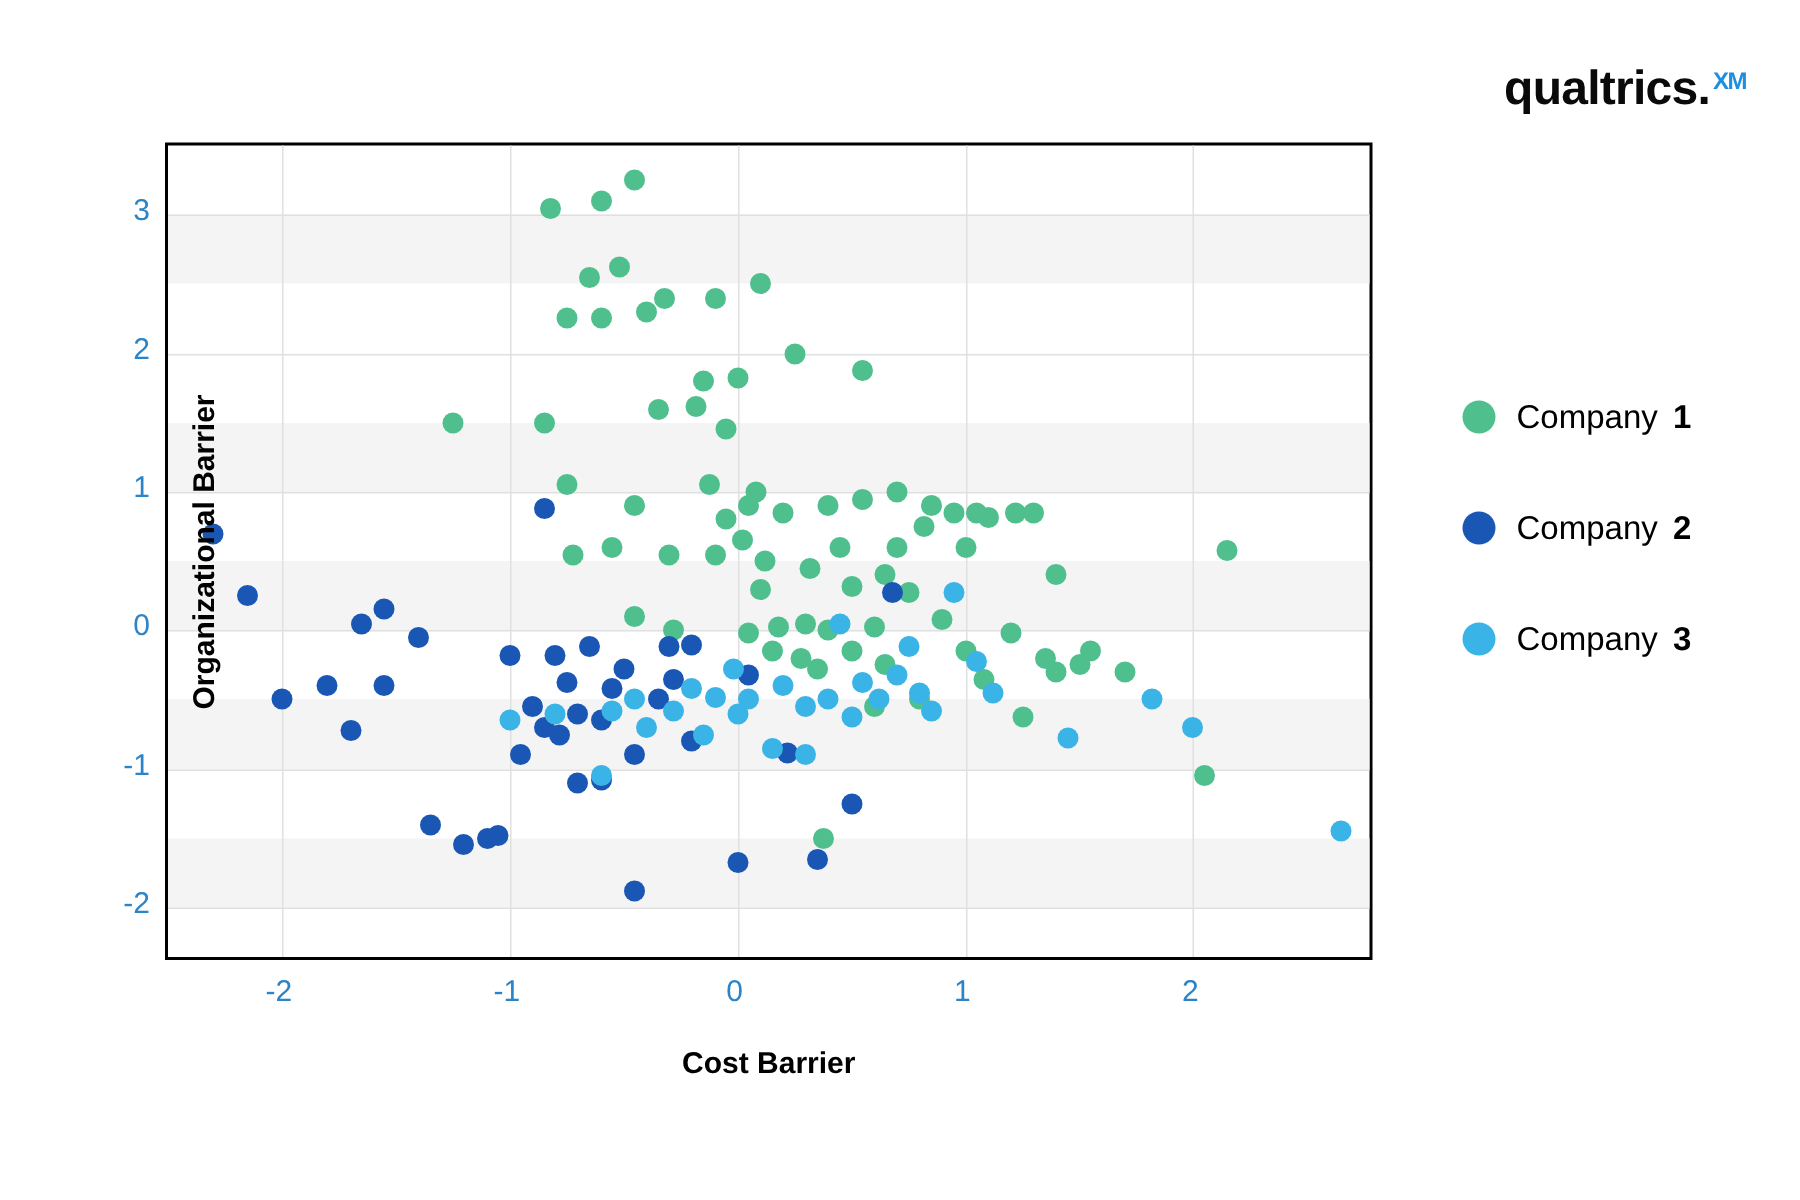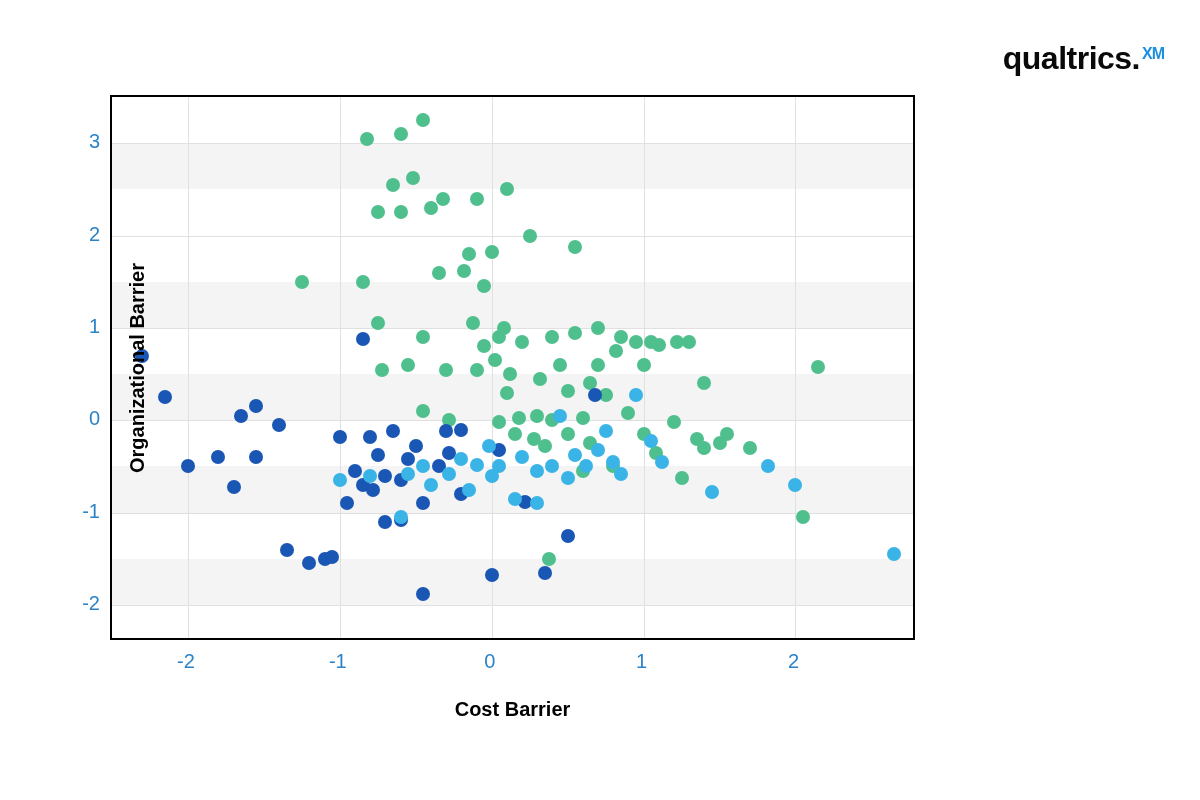--- a/index.html
+++ b/index.html
@@ -301,14 +301,34 @@
       <div class="tick-x" style="left: 531.604px;">1</div>
       <div class="tick-x" style="left: 683.491px;">2</div>
       <div class="tick-y" style="top: 508.051px;">-2</div>
       <div class="tick-y" style="top: 415.678px;">-1</div>
       <div class="tick-y" style="top: 323.305px;">0</div>
       <div class="tick-y" style="top: 230.932px;">1</div>
       <div class="tick-y" style="top: 138.559px;">2</div>
       <div class="tick-y" style="top: 46.1864px;">3</div>
     </div>
 
+  <div class="legend">
+    <div class="legend-item">
+      <span class="swatch" style="background:#4fc08d"></span>
+      <span>
+        <span>Company </span><span class="bold">1</span>
+      </span>
+    </div>
+    <div class="legend-item">
+      <span class="swatch" style="background:#1a56b4"></span>
+      <span>
+        <span>Company </span><span class="bold">2</span>
+      </span>
+    </div>
+    <div class="legend-item">
+      <span class="swatch" style="background:#3ab4e6"></span>
+      <span>
+        <span>Company </span><span class="bold">3</span>
+      </span>
+    </div>
+  </div>
 
 </div>
 
 </body></html>

